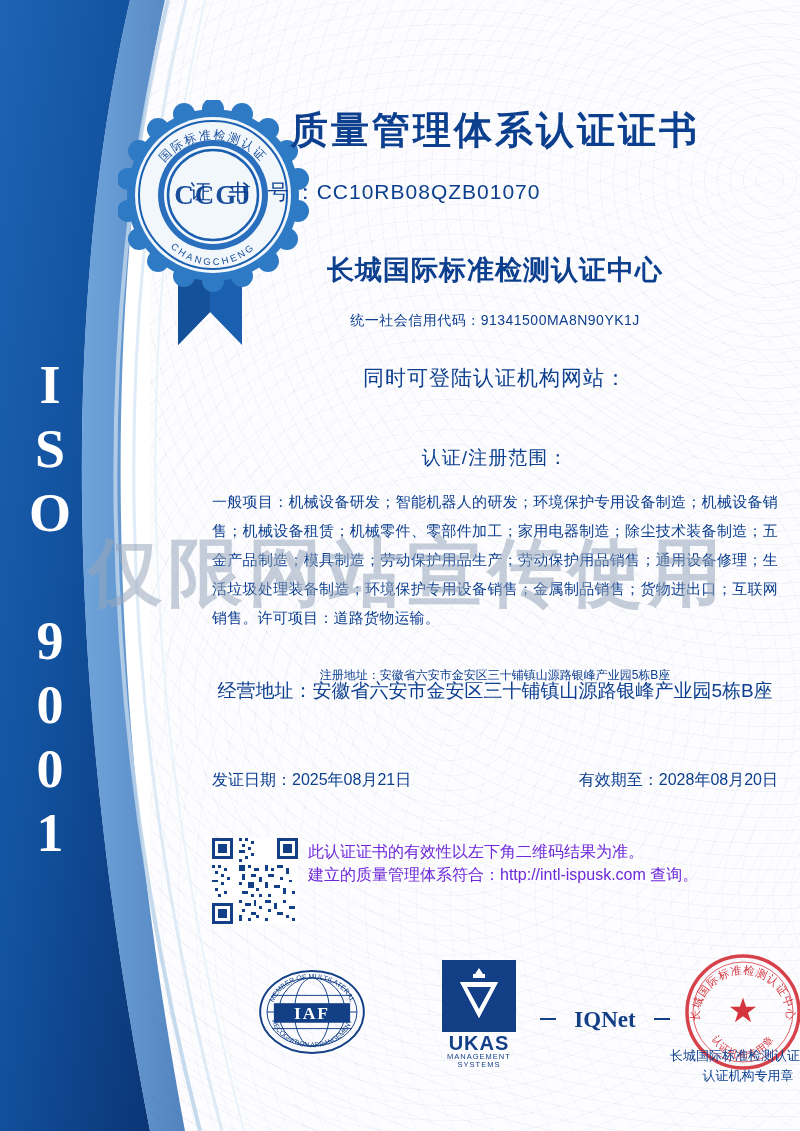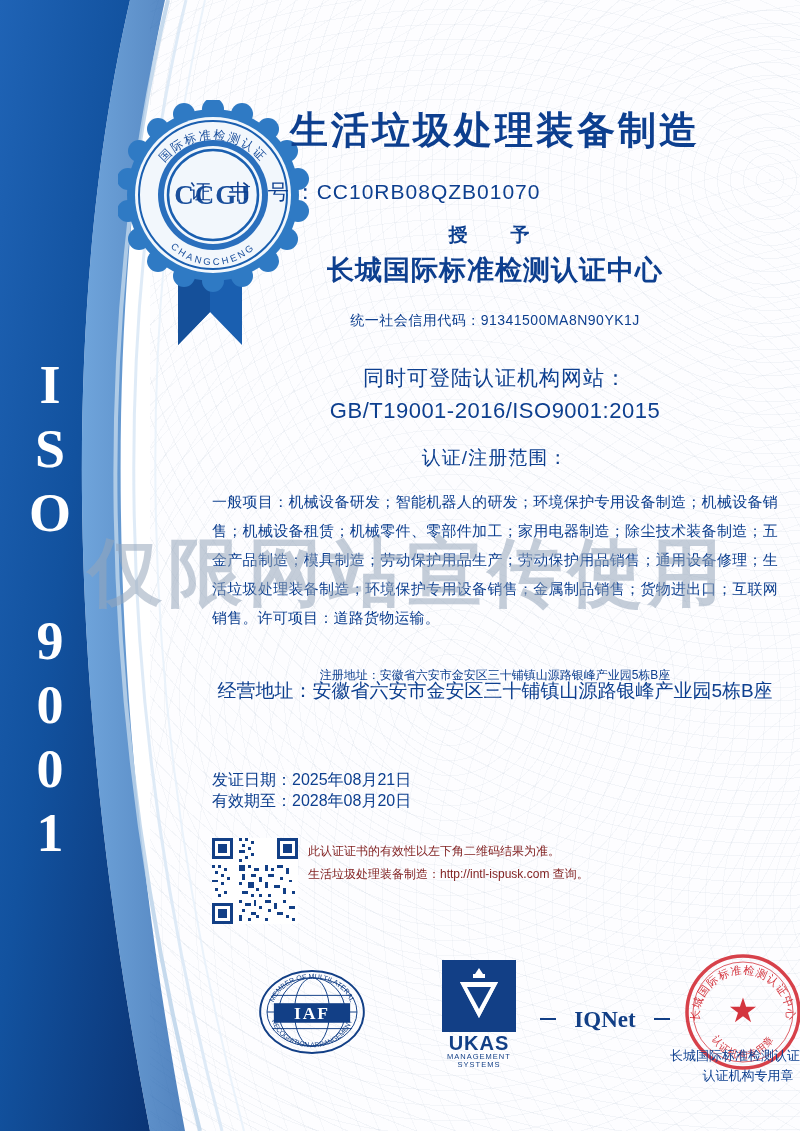--- a/index.html
+++ b/index.html
@@ -95,25 +95,25 @@
     position:absolute;top:667px;left:0;width:610px;text-align:center;
     font-size:12px;color:#0d3f8f;
   }
   .addr2{
     position:absolute;top:678px;left:0;width:610px;text-align:center;
     font-size:19px;color:#0d3f8f;
   }
   .dates{
     position:absolute;top:770px;left:22px;width:566px;
     display:flex;justify-content:space-between;
-    font-size:16px;color:#0d3f8f;flex-direction:column;
+    font-size:16px;color:#0d3f8f;
   }
   .note{
     position:absolute;top:840px;left:118px;width:400px;
-    font-size:12px;line-height:23px;color:#7f1d1d;
+    font-size:16px;line-height:23px;color:#6d28d9;
   }
   .qr{
     position:absolute;top:838px;left:22px;width:86px;height:86px;
   }
   
   .logos{
     position:absolute;top:960px;left:60px;width:520px;height:110px;
   }
   .iaf{
     position:absolute;left:8px;top:8px;width:108px;height:88px;
@@ -217,35 +217,33 @@
       </text>
       <path id="arcBot" d="M -60,10 A 60,60 0 0 0 60,10" fill="none"></path>
       <text font-size="9.5" fill="#1a4f9c" font-family="Liberation Sans, sans-serif" letter-spacing="2.6">
         <textPath href="#arcBot" startOffset="50%" text-anchor="middle">CHANGCHENG</textPath>
       </text>
     </g>
   </svg>
 
   <div class="content">
 
-    <div class="title">生活垃圾处理装备制造</div>
+    <div class="title">质量管理体系认证证书</div>
 
     <div class="cert-no">
       <span class="lab">证 书 号</span><span>：</span><span>CC10RB08QZB01070</span>
     </div>
 
-    <div class="grant">授　予</div>
 
     <div class="company">长城国际标准检测认证中心</div>
 
     <div class="credit-code">统一社会信用代码：91341500MA8N90YK1J</div>
 
     <div class="sys-line">同时可登陆认证机构网站：</div>
 
-    <div class="standard">GB/T19001-2016/ISO9001:2015</div>
 
     <div class="scope-label">认证/注册范围：</div>
 
     <div class="scope-body">一般项目：机械设备研发；智能机器人的研发；环境保护专用设备制造；机械设备销售；机械设备租赁；机械零件、零部件加工；家用电器制造；除尘技术装备制造；五金产品制造；模具制造；劳动保护用品生产；劳动保护用品销售；通用设备修理；生活垃圾处理装备制造；环境保护专用设备销售；金属制品销售；货物进出口；互联网销售。许可项目：道路货物运输。</div>
 
     <div class="addr1">注册地址：安徽省六安市金安区三十铺镇山源路银峰产业园5栋B座</div>
     <div class="addr2">经营地址：安徽省六安市金安区三十铺镇山源路银峰产业园5栋B座</div>
 
     <div class="dates">
       <span>发证日期：2025年08月21日</span>
@@ -324,21 +322,21 @@
           <rect x="19" y="24" width="1" height="1"></rect>
           <rect x="22" y="25" width="2" height="1"></rect>
         <rect x="25" y="26" width="1" height="1"></rect>
           <rect x="18" y="27" width="1" height="1"></rect>
           <rect x="27" y="27" width="1" height="1"></rect>
       </g>
     </svg>
 
     <div class="note">
       <div>此认证证书的有效性以左下角二维码结果为准。</div>
-      <div>生活垃圾处理装备制造：http://intl-ispusk.com  查询。</div>
+      <div>建立的质量管理体系符合：http://intl-ispusk.com  查询。</div>
     </div>
 
     <div class="logos">
 
       <svg class="iaf" viewBox="0 0 110 90">
         <ellipse cx="55" cy="45" rx="53" ry="42" fill="none" stroke="#123f86" stroke-width="2"></ellipse>
         <ellipse cx="55" cy="45" rx="46" ry="35" fill="none" stroke="#123f86" stroke-width="1"></ellipse>
         <g stroke="#123f86" stroke-width="1" fill="none">
           <ellipse cx="55" cy="45" rx="18" ry="35"></ellipse>
           <ellipse cx="55" cy="45" rx="34" ry="35"></ellipse>

